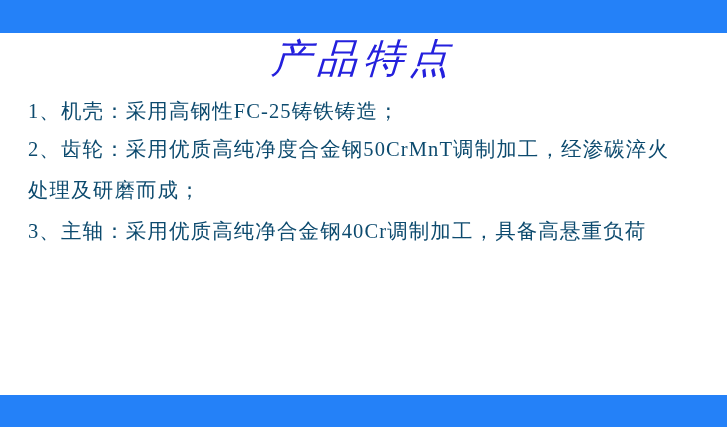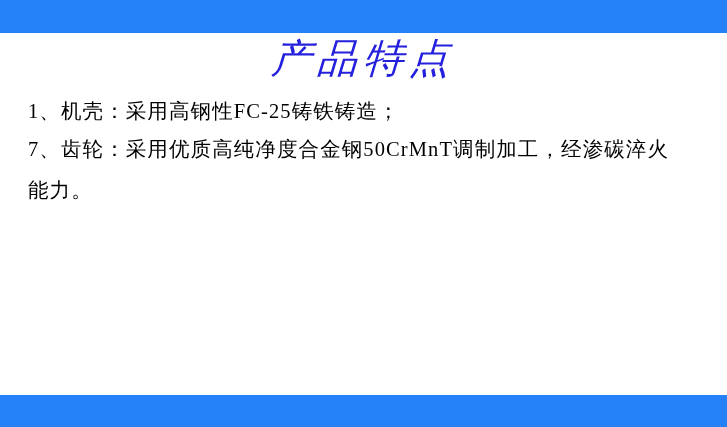--- a/index.html
+++ b/index.html
@@ -47,21 +47,21 @@
     transform: skewX(-3deg);
   }
 
   .features {
     position: absolute;
     top: 92px;
     left: 28px;
     width: 680px;
   }
   .feature-line {
-    color: #000000;
+    color: #0c4a6e;
     font-size: 20.5px;
     line-height: 38px;
     letter-spacing: 1.1px;
     white-space: nowrap;
     font-family: "Liberation Serif", "DejaVu Serif", serif;
   }
   .feature-line.cont {
     line-height: 44px;
   }
 </style>
@@ -69,19 +69,20 @@
 <body>
 
 <div id="poster">
 
   <div class="band band-top"></div>
 
   <div class="title">产品特点</div>
 
   <div class="features">
     <div class="feature-line">1、机壳：采用高钢性FC-25铸铁铸造；</div>
-    <div class="feature-line">7、齿轮：采用优质高纯净度合金钢50CrMnT调制加工，经渗碳淬火</div>
-    <div class="feature-line cont">能力。</div>
+    <div class="feature-line">2、齿轮：采用优质高纯净度合金钢50CrMnT调制加工，经渗碳淬火</div>
+    <div class="feature-line cont">处理及研磨而成；</div>
+    <div class="feature-line">3、主轴：采用优质高纯净合金钢40Cr调制加工，具备高悬重负荷</div>
   </div>
 
   <div class="band band-bottom"></div>
 
 </div>
 
 </body></html>

